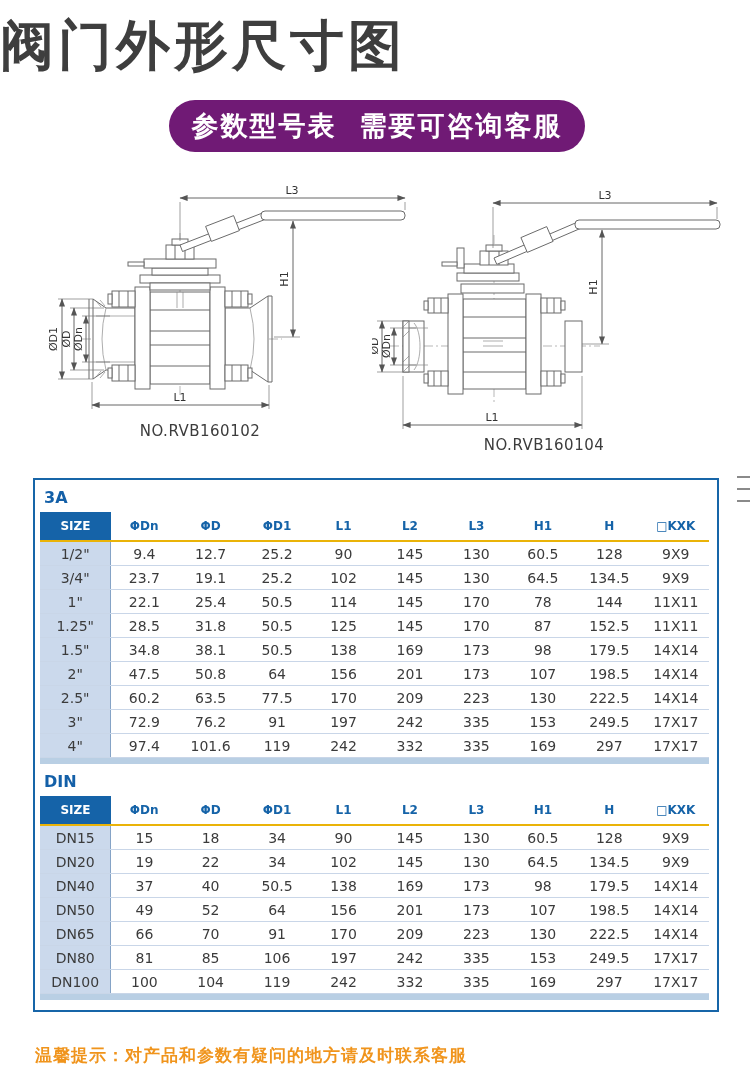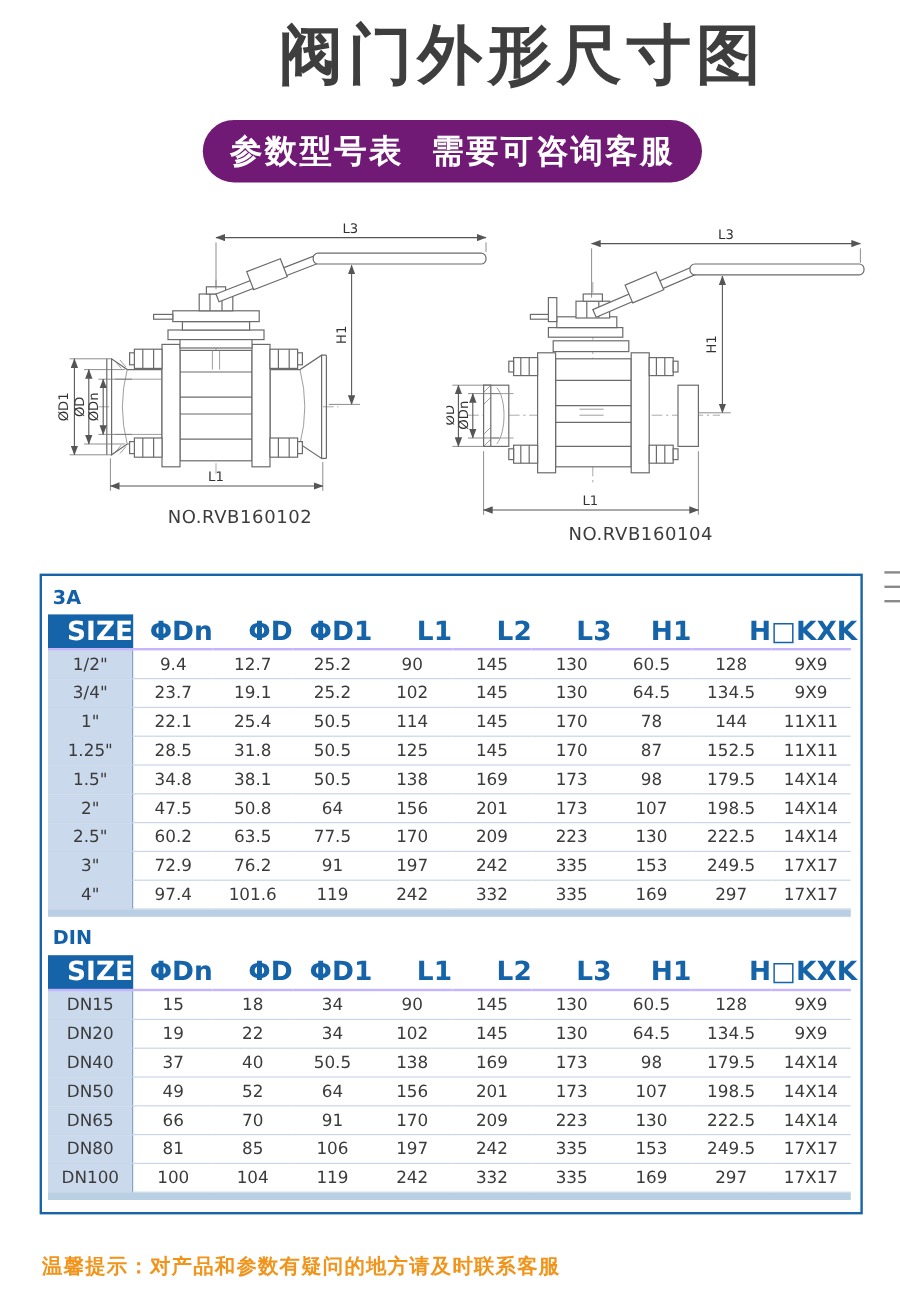--- a/index.html
+++ b/index.html
@@ -1,18 +1,18 @@
 <!DOCTYPE html>
 <html><head>
 <meta charset="utf-8">
 <style>
   html,body{margin:0;padding:0;background:#ffffff;}
   .canvas{position:relative;width:750px;height:1083px;background:#ffffff;overflow:hidden;
           font-family:"DejaVu Sans",sans-serif;}
-  .page-title{position:absolute;left:0;top:10px;width:638px;margin:0;text-align:right;
+  .page-title{position:absolute;left:0;top:10px;width:638px;margin:0;text-align:left;
           font-size:54px;font-weight:900;color:#3e3e3e;letter-spacing:4px;}
   .pill{position:absolute;left:169px;top:100px;width:416px;height:52px;border-radius:27px;
           background:#701a75;display:flex;align-items:center;justify-content:center;}
   .pill span{color:#ffffff;font-size:27px;font-weight:700;letter-spacing:2px;white-space:pre;}
   .diagram{position:absolute;}
   .caption{position:absolute;font-size:15px;color:#3c3c3c;letter-spacing:.5px;text-align:center;}
   .edge-dashes{position:absolute;left:737px;top:476px;width:13px;}
   .edge-dashes i{display:block;height:2px;background:#8a8a8a;margin-bottom:10px;}
   
   .ln{stroke:#6b6b6b;stroke-width:1;fill:none;}
@@ -21,22 +21,22 @@
   .cl{stroke:#9a9a9a;stroke-width:.7;fill:none;stroke-dasharray:9 3 2 3;}
   .dim{stroke:#555555;stroke-width:.9;fill:none;}
   .ext{stroke:#777777;stroke-width:.7;fill:none;}
   .dimtxt{font-size:11px;fill:#333333;font-family:"DejaVu Sans",sans-serif;}
   .hatch{stroke:#777777;stroke-width:.6;}
   
   .tables-box{position:absolute;left:33px;top:478px;width:686px;box-sizing:border-box;
           border:2px solid #1765a8;background:#ffffff;padding:4px 8px 6px 5px;}
   .tbl-heading{font-size:16px;line-height:28px;font-weight:700;color:#1460a8;margin:0 0 0 4px;}
   table.spec{width:100%;border-collapse:collapse;table-layout:fixed;}
-  table.spec thead th{height:28px;font-size:22px;font-weight:700;color:#1563a8;
-          border-bottom:2px solid #c4b5fd;text-align:right;padding:0;}
+  table.spec thead th{height:28px;font-size:12px;font-weight:700;color:#1563a8;
+          border-bottom:2px solid #eab308;text-align:center;padding:0;}
   table.spec thead th.size-h{background:#1563a8;color:#ffffff;}
   table.spec tbody td{height:23px;font-size:14px;color:#3b3b3b;text-align:center;padding:0;
           border-bottom:1px solid #c9d6e8;background:#ffffff;}
   table.spec tbody td.size-c{background:#cbd9ec;border-right:1px solid #85a3c6;}
   .tbl-stripe{height:6px;background:#b9cfe4;margin:0 0 4px 0;}
   .tip{position:absolute;left:35px;top:1044px;font-size:17px;font-weight:700;color:#f0941c;
           letter-spacing:1px;white-space:nowrap;}
 </style>
 </head>
 <body>
@@ -239,21 +239,21 @@
       <line class="ext" x1="5" y1="131" x2="31" y2="131"></line>
       <line class="ext" x1="5" y1="182" x2="31" y2="182"></line>
       <line class="dim" x1="10" y1="131" x2="10" y2="182" marker-start="url(#a2)" marker-end="url(#a2)"></line>
       <text class="dimtxt" transform="rotate(-90 6 156)" x="6" y="156" text-anchor="middle">ØD</text>
       <line class="ext" x1="18" y1="138" x2="44" y2="138"></line>
       <line class="ext" x1="18" y1="175" x2="44" y2="175"></line>
       <line class="dim" x1="22" y1="138" x2="22" y2="175" marker-start="url(#a2)" marker-end="url(#a2)"></line>
       <text class="dimtxt" transform="rotate(-90 18 156)" x="18" y="156" text-anchor="middle">ØDn</text>
     </g>
   </svg>
-  <div class="caption" style="left:394px;top:436px;width:280px;">NO.RVB160104</div>
+  <div class="caption" style="left:404px;top:436px;width:280px;">NO.RVB160104</div>
 
   <div class="edge-dashes">
       <i></i>
       <i></i>
       <i></i>
     </div>
 
   <div class="tables-box">
     <div class="tbl-heading">3A</div>
     <table class="spec">

